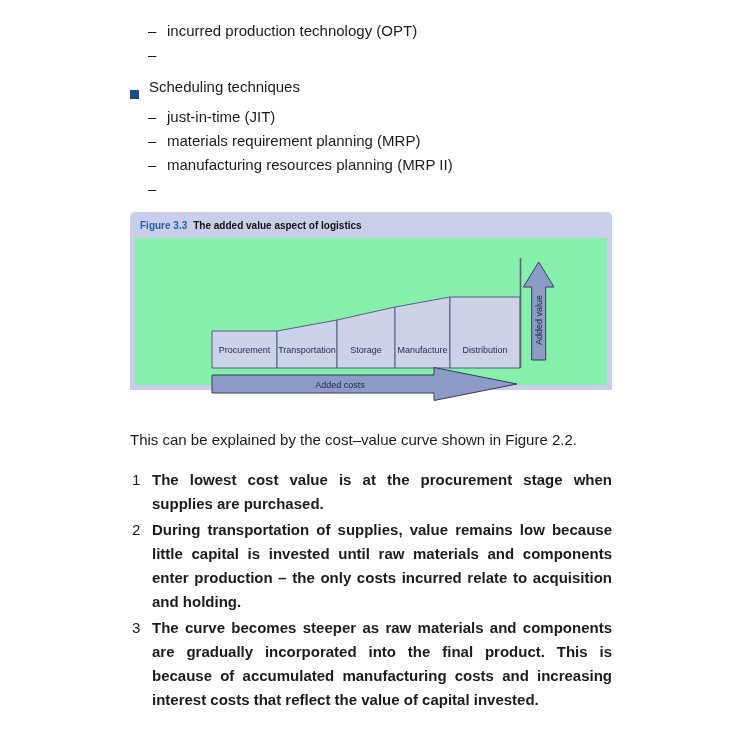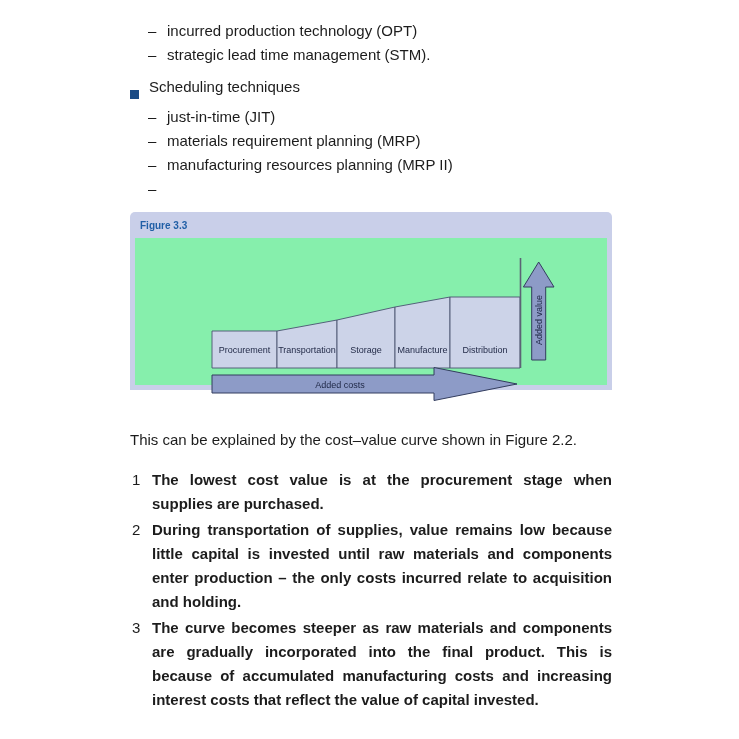--- a/index.html
+++ b/index.html
@@ -59,21 +59,20 @@
 
 <div class="page">
 
   <div class="toplist">
     <div class="dash-item sub">
       <span class="dash">–</span>
       <span>incurred production technology (OPT)</span>
     </div>
     <div class="dash-item sub">
       <span class="dash">–</span>
-      <span>strategic lead time management (STM).</span>
     </div>
     <div class="square-item">
       <span class="sq"></span>
       <span>Scheduling techniques</span>
     </div>
     <div class="dash-item sub">
       <span class="dash">–</span>
       <span>just-in-time (JIT)</span>
     </div>
     <div class="dash-item sub">
@@ -85,20 +84,21 @@
       <span>manufacturing resources planning (MRP II)</span>
     </div>
     <div class="dash-item sub">
       <span class="dash">–</span>
     </div>
   </div>
 
   <div class="figure">
     <div class="figure-header">
       <span class="fig-label">Figure 3.3</span>
+      <span class="fig-title">The added value aspect of logistics</span>
     </div>
     <div class="figure-body">
       <svg viewBox="0 0 472 170" preserveAspectRatio="none">
 
         <polygon points="77,93 142,93 142,130 77,130" fill="#ccd3e8" stroke="#4a5470" stroke-width="0.9"></polygon>
         <polygon points="142,93 202,82 202,130 142,130" fill="#ccd3e8" stroke="#4a5470" stroke-width="0.9"></polygon>
         <polygon points="202,82 260,69 260,130 202,130" fill="#ccd3e8" stroke="#4a5470" stroke-width="0.9"></polygon>
         <polygon points="260,69 315,59 315,130 260,130" fill="#ccd3e8" stroke="#4a5470" stroke-width="0.9"></polygon>
         <polygon points="315,59 385,59 385,130 315,130" fill="#ccd3e8" stroke="#4a5470" stroke-width="0.9"></polygon>
 

